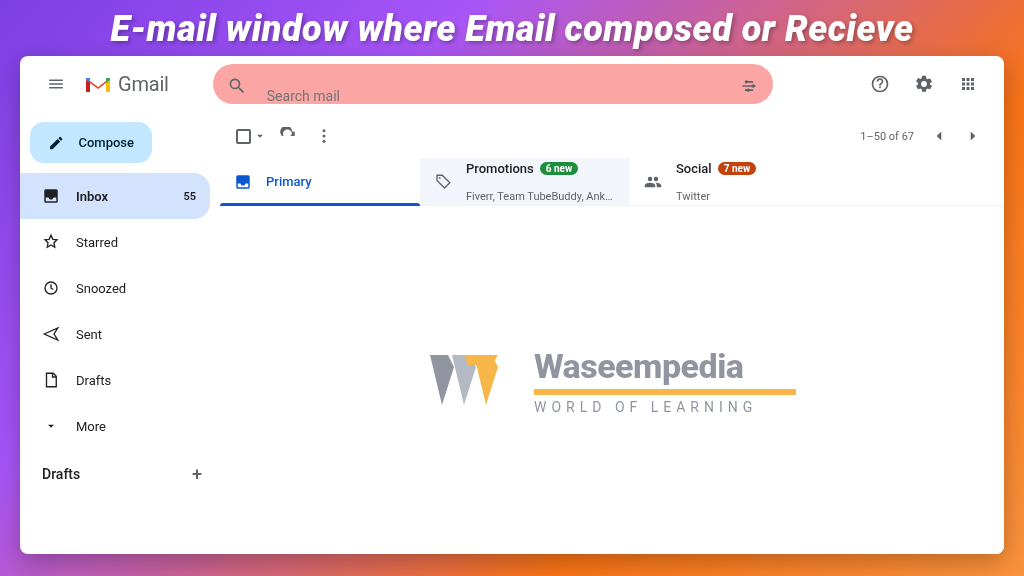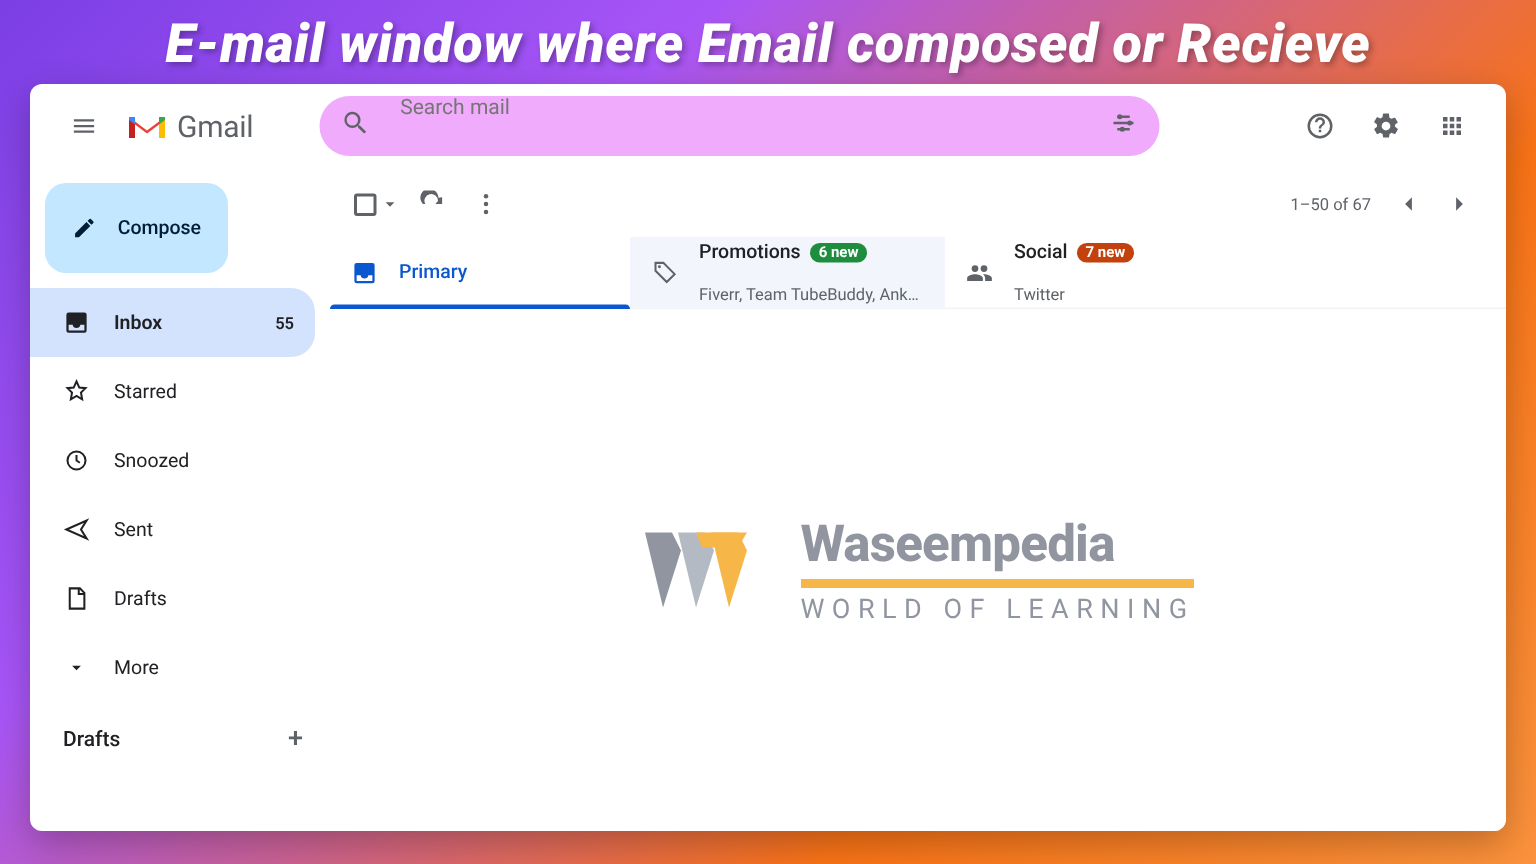--- a/index.html
+++ b/index.html
@@ -5,28 +5,28 @@
 *{box-sizing:border-box;margin:0;padding:0;font-family:'Google Sans',Roboto,Arial,sans-serif}
 body{width:1024px;height:576px;overflow:hidden;background:linear-gradient(135deg,#7b3fe4 0%,#a855f7 30%,#f97316 70%,#fb923c 100%);display:flex;flex-direction:column}
 .page-title{color:#fff;font-weight:900;font-style:italic;font-size:36px;text-align:center;padding:8px 20px 6px;text-shadow:2px 2px 4px rgba(0,0,0,.3);letter-spacing:.5px}
 .app{margin:0 20px 22px;background:#fff;border-radius:8px;height:498px;display:flex;flex-direction:column;box-shadow:0 8px 24px rgba(0,0,0,.25);overflow:hidden}
 .header{height:56px;display:flex;align-items:center;padding:0 16px;gap:8px}
 .menu-icon{width:40px;height:40px;border-radius:50%;display:flex;align-items:center;justify-content:center;cursor:pointer;color:#5f6368}
 .logo{display:flex;align-items:center;gap:6px;margin-right:36px}
 .gmail-m{width:28px;height:20px;position:relative;display:inline-block}
 .gmail-m svg{width:28px;height:20px}
 .logo-text{font-size:20px;color:#5f6368;font-weight:400;letter-spacing:-.2px}
-.search{flex:1;max-width:560px;height:40px;background:#f0abfc;border-radius:24px;display:flex;align-items:flex-start;padding:0 6px;gap:6px}
+.search{flex:1;max-width:560px;height:40px;background:#fca5a5;border-radius:24px;display:flex;align-items:flex-end;padding:0 6px;gap:6px}
 .search input{flex:1;border:none;background:transparent;outline:none;font-size:14px;color:#5f6368;padding:0 6px}
 .search-ic{width:36px;height:36px;display:flex;align-items:center;justify-content:center;cursor:pointer;color:#5f6368;border-radius:50%}
 .hdr-right{margin-left:auto;display:flex;align-items:center;gap:4px}
 .hdr-btn{width:40px;height:40px;border-radius:50%;display:flex;align-items:center;justify-content:center;cursor:pointer;color:#5f6368}
 .body{flex:1;display:flex;min-height:0}
 .sidebar{width:200px;padding:8px 0 0;display:flex;flex-direction:column}
-.compose{margin:2px 0 10px 10px;height:60px;width:122px;background:#c2e7ff;border:none;border-radius:14px;display:flex;align-items:center;gap:14px;padding:0 18px;cursor:pointer;font-size:13px;font-weight:500;color:#001d35}
+.compose{margin:2px 0 10px 10px;height:41px;width:122px;background:#c2e7ff;border:none;border-radius:14px;display:flex;align-items:center;gap:14px;padding:0 18px;cursor:pointer;font-size:13px;font-weight:500;color:#001d35}
 .nav-item{height:46px;display:flex;align-items:center;gap:16px;padding:0 14px 0 22px;border-radius:0 16px 16px 0;margin-right:10px;cursor:pointer;font-size:13px;color:#202124}
 .nav-item.active{background:#d3e3fd;font-weight:600}
 .nav-item .ic{width:18px;height:18px;display:flex;align-items:center;justify-content:center;color:#202124}
 .nav-item .count{margin-left:auto;font-size:11px;font-weight:600}
 .labels-hdr{display:flex;align-items:center;justify-content:space-between;padding:14px 18px 6px 22px;font-size:14px;font-weight:500;color:#202124}
 .labels-hdr .plus{cursor:pointer;font-size:18px;color:#5f6368}
 .main{flex:1;background:#fff;border-radius:16px 0 0 0;margin-top:2px;display:flex;flex-direction:column;min-height:0;position:relative}
 .toolbar{height:44px;display:flex;align-items:center;padding:0 14px;gap:2px}
 .tb-left{display:flex;align-items:center;gap:2px}
 .chk-wrap{display:flex;align-items:center;gap:2px;padding:4px 2px;cursor:pointer}
@@ -46,21 +46,21 @@
 .tab .badge.green{background:#1e8e3e}
 .tab .badge.blue{background:#c2410c}
 .tab .sub{font-size:11px;color:#5f6368;white-space:nowrap;overflow:hidden;text-overflow:ellipsis;max-width:150px}
 .tab.hover{background:#f2f6fc}
 .content{flex:1;position:relative;display:flex;align-items:center;justify-content:center}
 .wm{text-align:center;opacity:.75}
 .wm-row{display:flex;align-items:center;gap:14px;justify-content:center}
 .wm-logo{width:92px;height:58px}
 .wm-title{font-size:34px;font-weight:800;color:#6b7280;letter-spacing:-.5px}
 .wm-bar{width:262px;height:6px;background:#f59e0b;margin:3px 0 4px auto}
-.wm-sub{font-size:18px;letter-spacing:5px;color:#6b7280;text-align:right}
+.wm-sub{font-size:14px;letter-spacing:5px;color:#6b7280;text-align:right}
 .wm-right{display:flex;flex-direction:column;align-items:flex-start}
 svg{display:block}
 </style>
 </head>
 <body>
 
 <div class="page-title">E-mail window where Email composed or Recieve</div>
 
 <div class="app">
   <div class="header">

